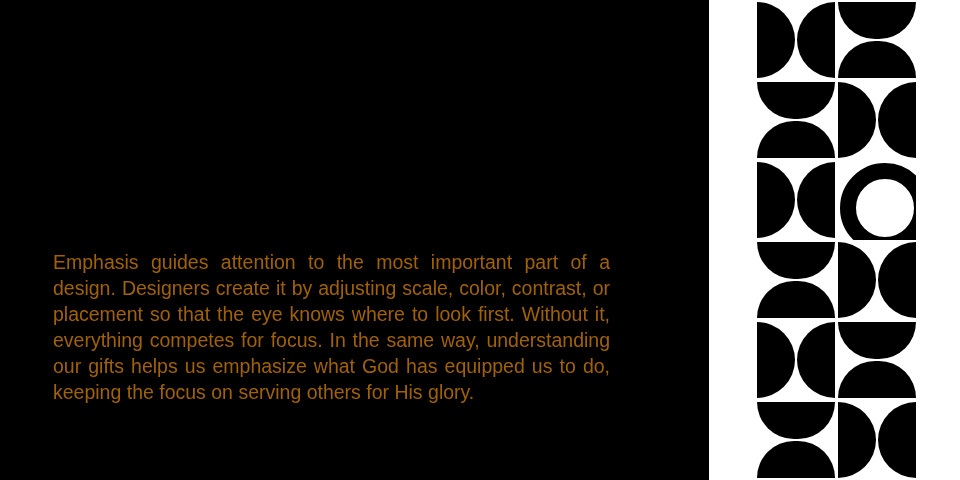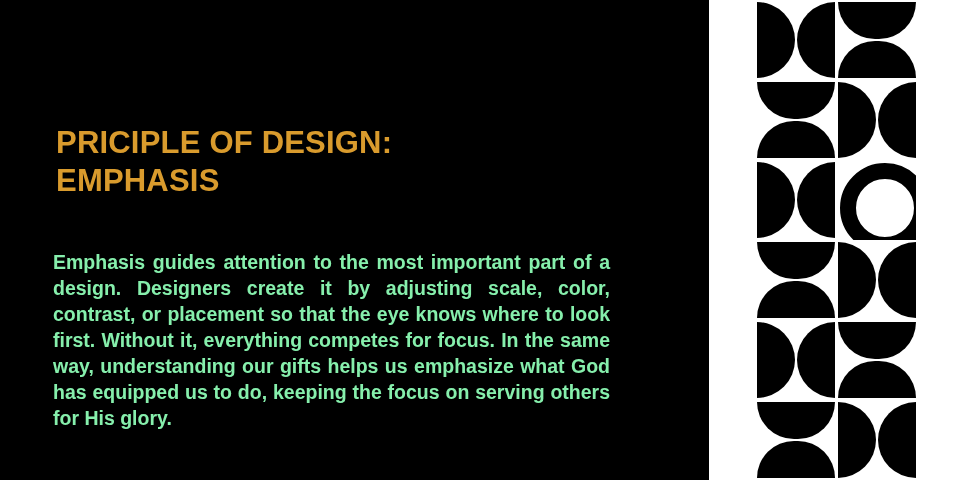--- a/index.html
+++ b/index.html
@@ -39,23 +39,23 @@
     text-transform: uppercase;
     white-space: pre-line;
     margin: 0;
   }
 
   #body-text {
     position: absolute;
     left: 53px;
     top: 249px;
     width: 557px;
-    color: #86efac;
+    color: #a16207;
     font-size: 19.5px;
-    font-weight: bold;
+    font-weight: normal;
     line-height: 1.335;
     text-align: justify;
     text-align-last: left;
     margin: 0;
   }
 
   
   #pattern-panel {
     position: absolute;
     left: 709px;
@@ -133,22 +133,20 @@
     border-radius: 50%;
     box-sizing: content-box;
   }
 </style>
 </head>
 <body>
 
 <div id="slide">
 
   <div id="content-panel">
-    <h1 id="title">PRICIPLE OF DESIGN:
-EMPHASIS</h1>
     <p id="body-text">Emphasis guides attention to the most important part of a design. Designers create it by adjusting scale, color, contrast, or placement so that the eye knows where to look first. Without it, everything competes for focus. In the same way, understanding our gifts helps us emphasize what God has equipped us to do, keeping the focus on serving others for His glory.</p>
   </div>
 
   <div id="pattern-panel">
     <div id="pattern-grid">
         <div class="cell m-butterfly"></div>
         <div class="cell m-hourglass"></div>
         <div class="cell m-hourglass"></div>
         <div class="cell m-butterfly"></div>
         <div class="cell m-butterfly"></div>

